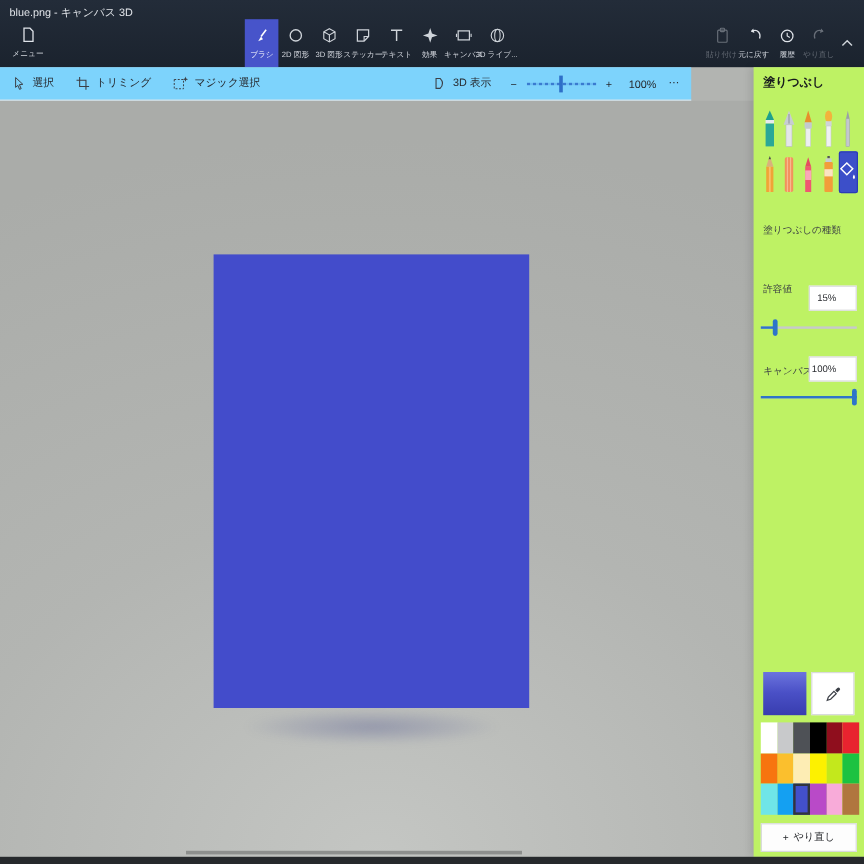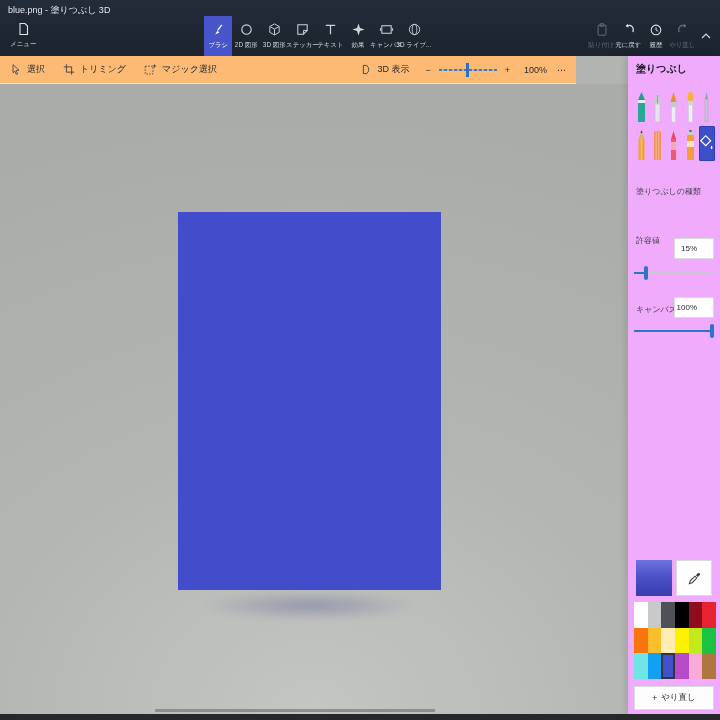--- a/index.html
+++ b/index.html
@@ -20,39 +20,39 @@
   .tab { width:28px; height:40px; display:flex; flex-direction:column; align-items:center; justify-content:center; gap:3px; cursor:pointer; }
   .tab.selected { background:#4754ca; }
   .tab.selected .mini-lbl { color:#fff; }
   .actions { position:absolute; right:24px; top:16px; height:40px; display:flex; }
   .action { width:27px; height:40px; display:flex; flex-direction:column; align-items:center; justify-content:center; gap:3px; cursor:pointer; }
   .action.disabled { opacity:.38; }
   .collapse-btn { position:absolute; right:6px; top:28px; width:16px; height:16px;
     display:flex; align-items:center; justify-content:center; cursor:pointer; }
   
   .toolbar { position:absolute; left:0; top:56px; width:576px; height:28px;
-    background:#fdba74; display:flex; align-items:center; border-bottom:1px solid #e9eaeb; }
+    background:#7dd3fc; display:flex; align-items:center; border-bottom:1px solid #e9eaeb; }
   .tb-btn { display:flex; align-items:center; gap:5px; font-size:9px; color:#26292e; cursor:pointer; white-space:nowrap; }
   .tb-text { font-size:9px; color:#26292e; }
   .zslider { position:relative; width:58px; height:14px; margin:0 8px; cursor:pointer; }
   .zslider .track { position:absolute; top:6px; left:0; right:0; height:2px;
     background:repeating-linear-gradient(90deg,#3a7bd0 0 3px,rgba(58,123,208,.25) 3px 5px); }
   .zslider .handle { position:absolute; left:27px; top:0; width:3px; height:14px; background:#2e6fc8; }
   
   .workspace { position:absolute; left:0; top:84px; width:628px; height:630px;
     background:radial-gradient(120% 95% at 50% 100%, #c4c6c3 0%, #b3b5b2 48%, #aaaca9 100%); }
   .canvas { position:absolute; left:178px; top:128px; width:263px; height:378px; background:#434ccb; }
   .reflection { position:absolute; left:168px; top:508px; width:284px; height:36px;
     background:radial-gradient(50% 55% at 50% 38%, rgba(92,98,148,.42) 0%, rgba(92,98,148,.16) 48%, rgba(92,98,148,0) 75%);
     filter:blur(3px); }
   .hscroll { position:absolute; left:155px; top:625px; width:280px; height:3px; background:#8d8f8d; cursor:pointer; }
   .bottombar { position:absolute; left:0; top:714px; width:720px; height:6px; background:#26292c; }
   
   .panel { position:absolute; left:628px; top:56px; width:92px; height:658px;
-    background:#f0abfc; box-shadow:-3px 0 6px rgba(0,0,0,.10); }
+    background:#bef264; box-shadow:-3px 0 6px rgba(0,0,0,.10); }
   .panel-title { position:absolute; left:8px; top:6px; font-size:10px; font-weight:bold; color:#17191d; }
   .tools { position:absolute; left:5px; top:32px; width:82px; display:grid;
     grid-template-columns:repeat(5,1fr); row-gap:3px; }
   .tool { height:35px; display:flex; align-items:flex-end; justify-content:center; cursor:pointer; }
   .tool.selected { background:#3c4fc9; border-radius:2px; box-shadow:inset 0 0 0 1px #2b3cb4; align-items:center; }
   .p-label { position:absolute; left:8px; font-size:8px; color:#3a3d43; white-space:nowrap; }
   .dropdown { position:absolute; left:6px; width:80px; height:26px; background:#fff;
     border:1px solid #d9dadc; display:flex; align-items:center; justify-content:center;
     font-size:8.5px; color:#26282c; cursor:pointer; }
   .dropdown .chev { position:absolute; right:5px; display:flex; }
@@ -74,21 +74,21 @@
     border:1px solid #d9dadc; display:flex; align-items:center; justify-content:center; gap:4px;
     font-size:8.5px; color:#26282c; cursor:pointer; }
   svg { display:block; }
 </style>
 </head>
 <body>
 
 <div class="win">
 
   <div class="ribbon">
-    <div class="title">blue.png - 塗りつぶし 3D</div>
+    <div class="title">blue.png - キャンバス 3D</div>
 
     <div class="menu-btn">
       <span>
         <svg width="13" height="14" viewBox="0 0 13 14">
             <path d="M3,1.5 h5 l2.5,2.5 v8.5 h-7.5 z" fill="none" stroke="#dfe3e9" stroke-width="1.1"></path>
           </svg>
       </span>
       <span class="mini-lbl">メニュー</span>
     </div>
 

